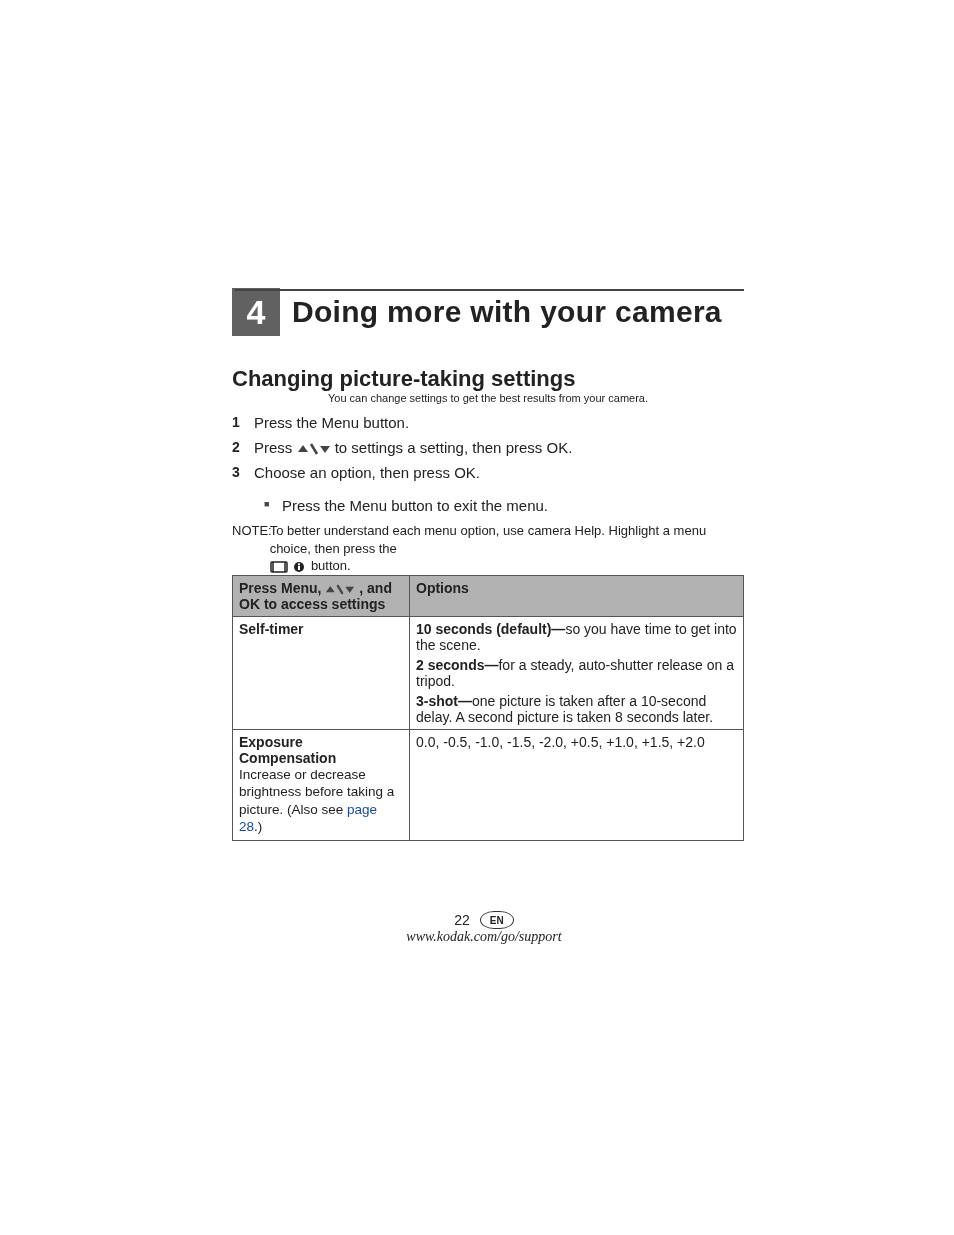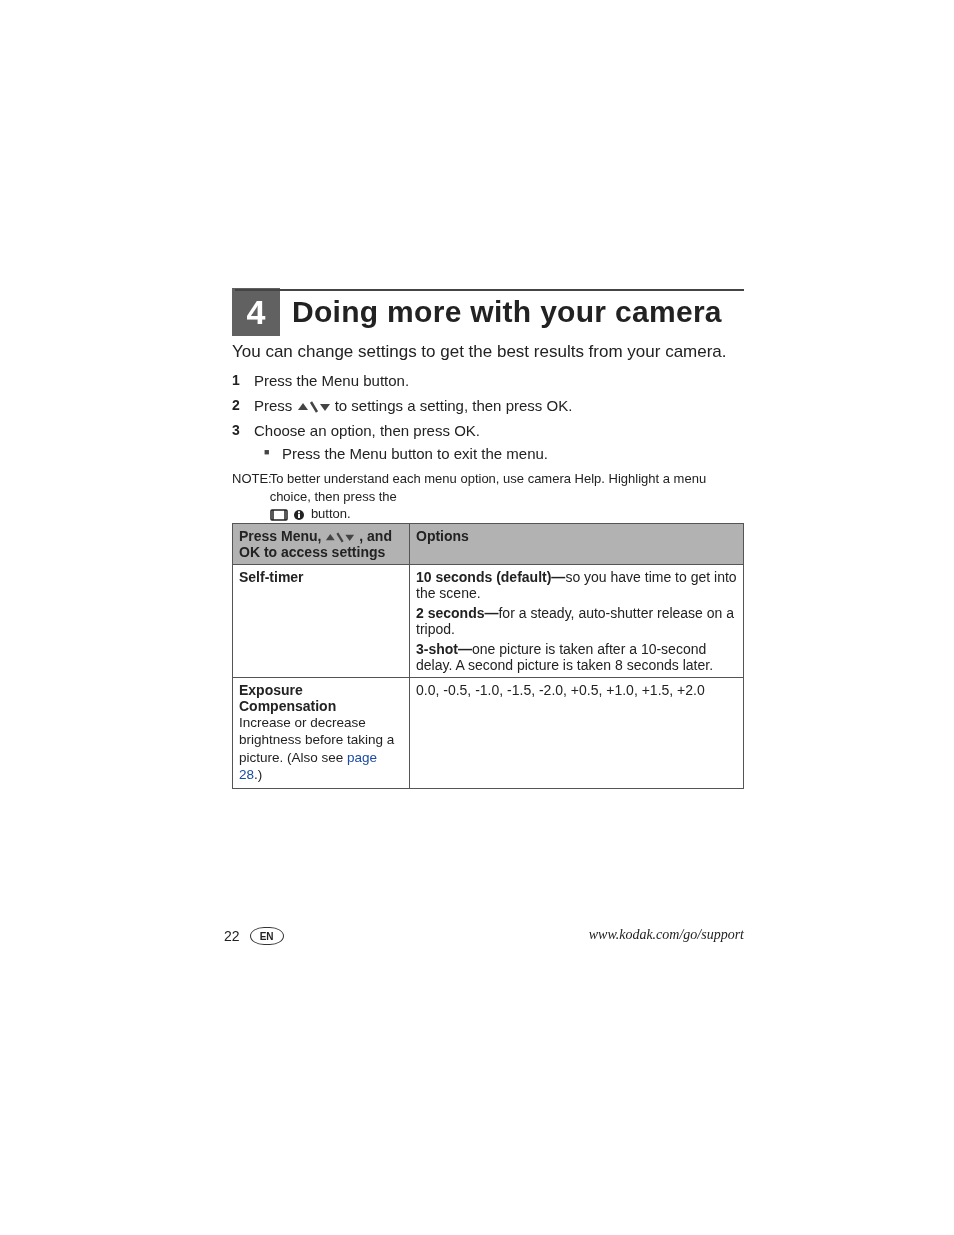--- a/index.html
+++ b/index.html
@@ -48,22 +48,22 @@
     font-family: "Trebuchet MS", "Segoe UI", Arial, sans-serif;
     letter-spacing: 0.3px;
   }
   .section-title {
     margin-top: 30px;
     font-size: 22px;
     font-weight: 700;
     font-family: "Trebuchet MS", "Segoe UI", Arial, sans-serif;
   }
   .intro {
-    margin-top: 6px;
-    font-size: 17px;
+    font-size: 11px;
+    text-align: center;
   }
   ol.steps {
     margin: 10px 0 0 0;
     padding: 0;
     list-style: none;
     counter-reset: step;
   }
   ol.steps > li {
     counter-increment: step;
     position: relative;
@@ -73,21 +73,21 @@
   }
   ol.steps > li::before {
     content: counter(step);
     position: absolute;
     left: 0;
     top: 0;
     font-weight: 700;
     font-size: 14px;
   }
   .sub-bullet {
-    margin-top: 6px;
+    margin-top: 16px;
     padding-left: 28px;
     font-size: 15px;
     position: relative;
   }
   .sub-bullet::before {
     content: "■";
     position: absolute;
     left: 10px;
     top: 2px;
     font-size: 9px;
@@ -142,22 +142,23 @@
     line-height: 1.3;
   }
   .link { color: #1a4aa3; }
   .footer {
     position: absolute;
     bottom: 290px;
     left: 224px;
     right: 210px;
     display: flex;
     justify-content: space-between;
-    align-items: flex-start;
+    align-items: center;
     font-size: 14px;
+    flex-direction: column;
   }
   .footer-left {
     display: flex;
     align-items: center;
     gap: 10px;
   }
   .en-badge {
     border: 1.5px solid #333;
     border-radius: 50%/60%;
     width: 32px;
@@ -180,20 +181,21 @@
 <body>
 
 <div class="page">
   <div class="top-rule"></div>
 
   <div class="chapter-row">
     <div class="chapter-badge">4</div>
     <div class="chapter-title">Doing more with your camera</div>
   </div>
 
+  <div class="section-title">Changing picture-taking settings</div>
   <div class="intro">You can change settings to get the best results from your camera.</div>
 
   <ol class="steps">
     <li>Press the Menu button.</li>
     <li>
       <span>Press </span>
       <span class="arrow-icon">
         <svg width="34" height="12" viewBox="0 0 34 12">
             <polygon points="6,2 11,9 1,9" fill="#444"></polygon>
             <line x1="14" y1="1" x2="20" y2="11" stroke="#444" stroke-width="2.5"></line>

